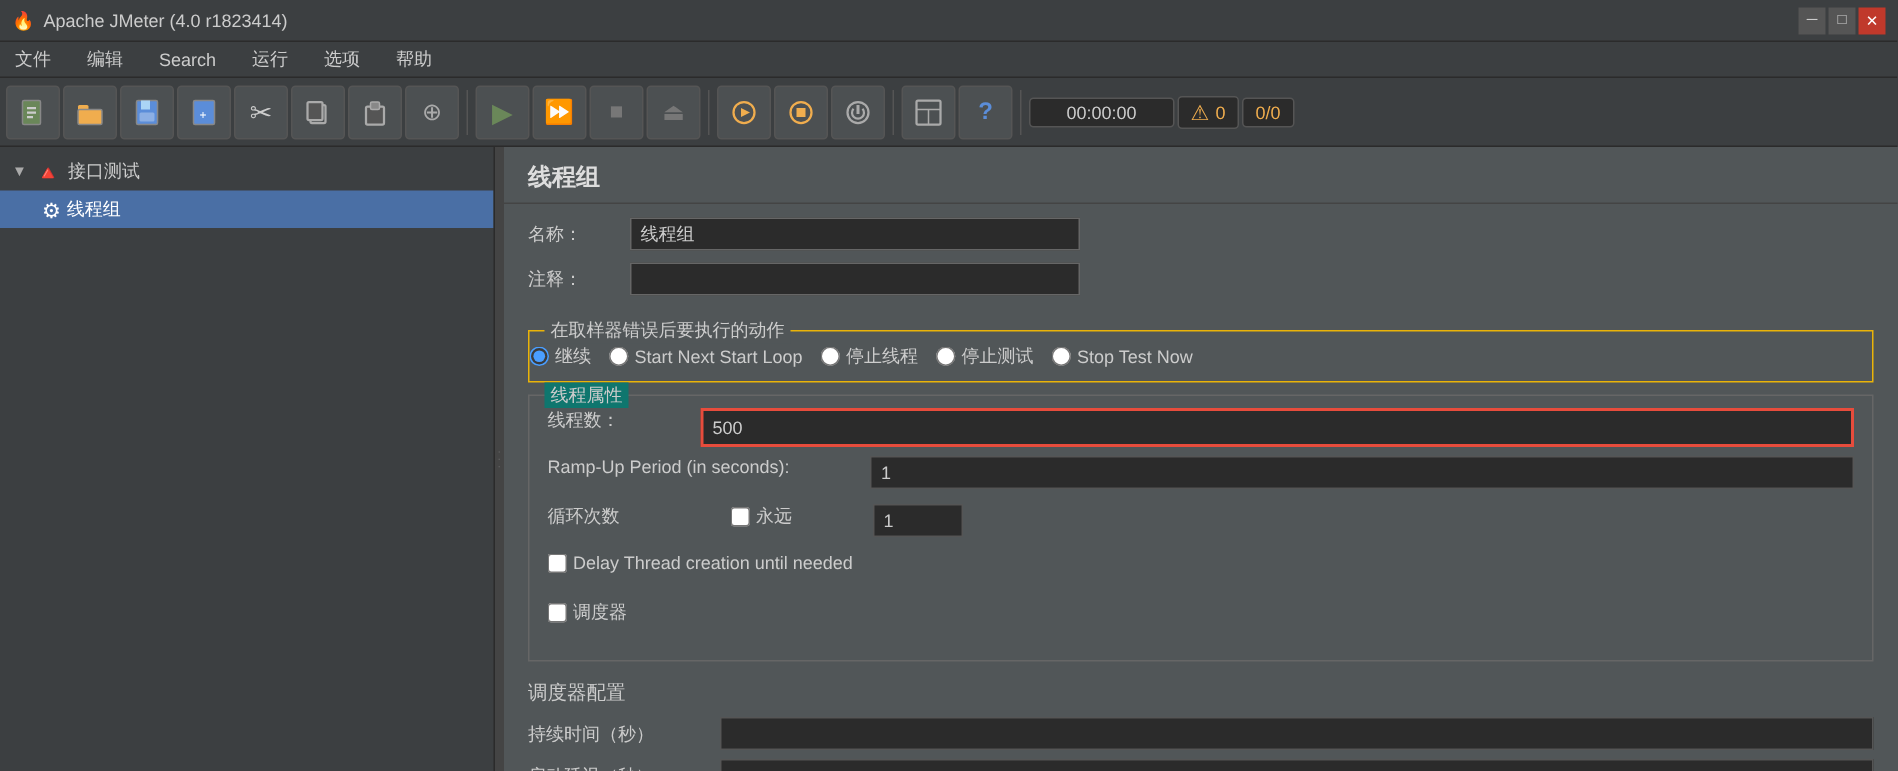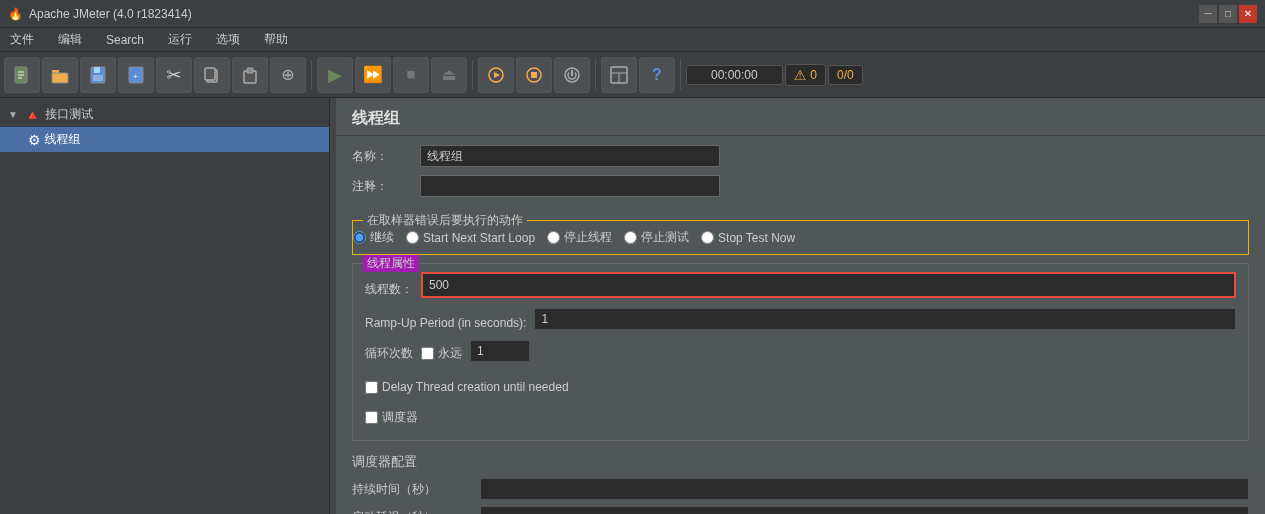--- a/index.html
+++ b/index.html
@@ -212,42 +212,43 @@
     .props-box {
       margin: 8px 16px;
       border: 1px solid #666;
       padding: 8px 12px;
       position: relative;
     }
     .props-box-title {
       position: absolute;
       top: -9px;
       left: 10px;
-      background: #a21caf;
+      background: #0f766e;
       padding: 0 4px;
       color: #ccc;
       font-size: 12px;
     }
 
     
     .thread-count-input {
       background: #2b2b2b;
       border: 2px solid #e74c3c;
       color: #ccc;
       padding: 2px 6px;
       font-size: 12px;
       height: 26px;
       width: 220px;
     }
 
     .prop-row {
       display: flex;
-      align-items: flex-end;
+      align-items: flex-start;
       margin-bottom: 6px;
       min-height: 26px;
+      gap: 46px;
     }
     .prop-label {
       color: #ccc;
       font-size: 12px;
       margin-right: 8px;
       white-space: nowrap;
     }
     .prop-input {
       background: #2b2b2b;
       border: 1px solid #555;
@@ -517,21 +518,21 @@
         <input class="thread-count-input" type="text" value="500" style="flex: 1 1 0%; width: auto;">
       </div>
 
       <div class="prop-row">
         <span class="prop-label">Ramp-Up Period (in seconds):</span>
         <input class="prop-input" type="text" value="1" style="">
       </div>
 
       <div class="prop-row">
         <span class="prop-label">循环次数</span>
-        <label class="radio-item" style="margin-right: 8px; margin-left: 0;">
+        <label class="radio-item" style="margin-right: 8px; margin-left: 20px;">
           <input type="checkbox" style="">
           <span>永远</span>
         </label>
         <input class="prop-input" type="text" value="1" style="width: 60px; flex: 0 0 auto;">
       </div>
 
       <div class="prop-row">
         <label class="radio-item">
           <input type="checkbox" style="">
           <span>Delay Thread creation until needed</span>

